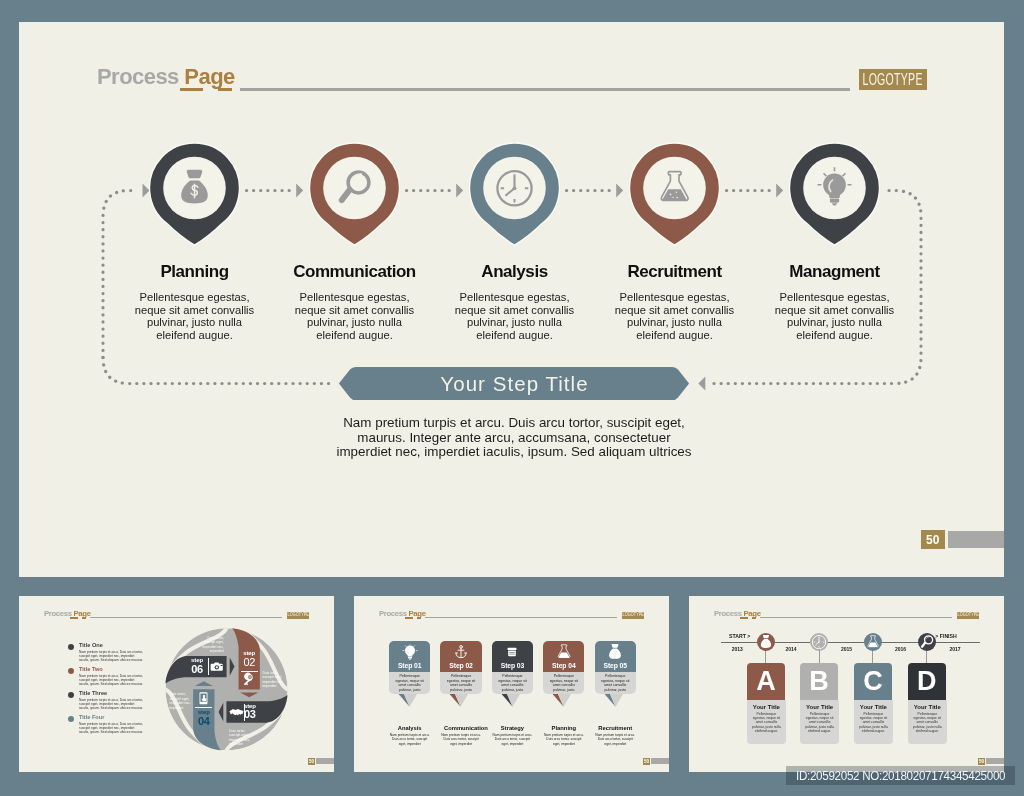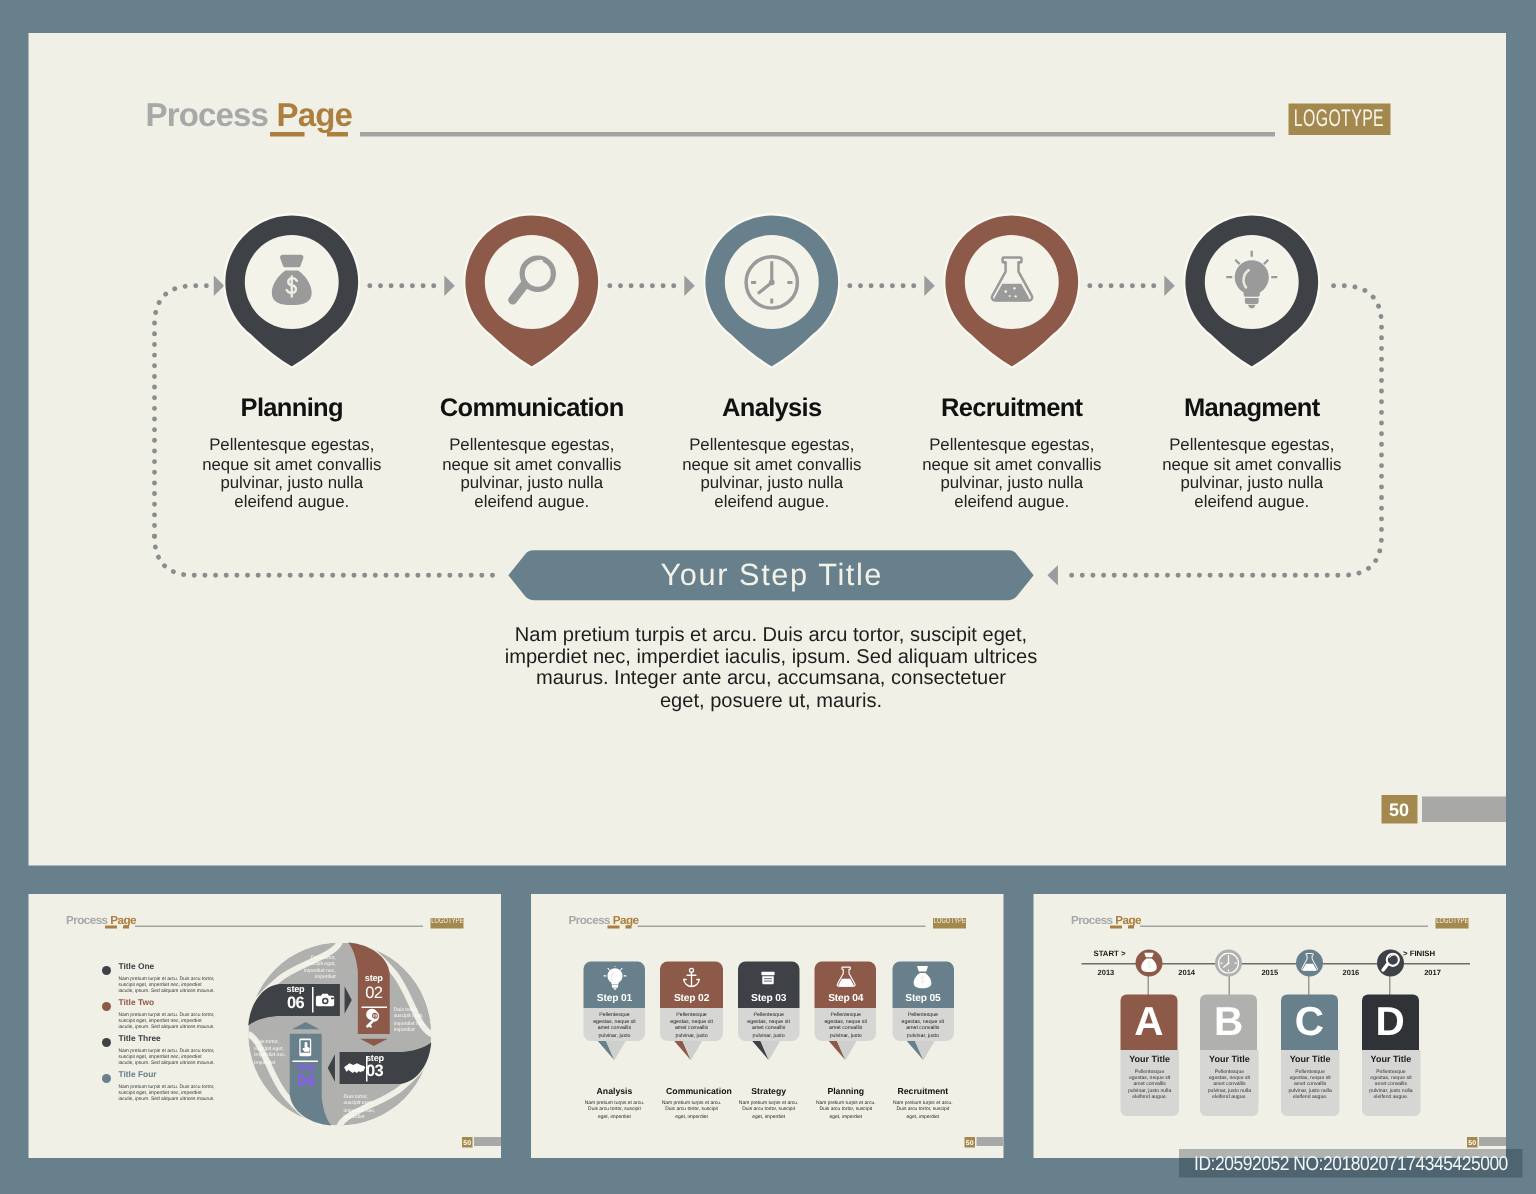--- a/index.html
+++ b/index.html
@@ -246,23 +246,22 @@
     </div>
 
   <div id="main-title">
     <svg width="352" height="35" viewBox="0 0 352 35">
       <path d="M0.9 17.5 L12.0 3.6 Q14.2 0.9 17.6 0.9 H334.4 Q337.8 0.9 340.0 3.6 L351.1 17.5 L340.0 31.4 Q337.8 34.1 334.4 34.1 H17.6 Q14.2 34.1 12.0 31.4 Z" fill="#67808b"></path>
     </svg>
     <span class="txt">Your Step Title</span>
   </div>
   <div id="main-para">
       <div>Nam pretium turpis et arcu. Duis arcu tortor, suscipit eget,</div>
+      <div>maurus. Integer ante arcu, accumsana, consectetuer</div>
       <div>imperdiet nec, imperdiet iaculis, ipsum. Sed aliquam ultrices</div>
-      <div>maurus. Integer ante arcu, accumsana, consectetuer</div>
-      <div>eget, posuere ut, mauris.</div>
     </div>
 
   <div id="pg-badge">50</div>
   <div id="pg-bar"></div>
 
   <div class="thumb" id="thumb1">
       <div class="th-hdr"><span class="g">Process</span> <span class="o">Page</span></div>
       <div class="th-ul" style="left:51.3px;width:7.5px"></div>
       <div class="th-ul" style="left:62.5px;width:4.5px"></div>
       <div class="th-rule" style="width:191.5px"></div>
@@ -353,21 +352,21 @@
         <div style="font-size:11px;font-weight:bold;margin-top:0.8px;letter-spacing:-0.4px">03</div>
       </div>
       <div style="position:absolute;left:224.95px;top:107.5px;width:1.1px;height:17px;background:#fff"></div>
       <div style="position:absolute;left:208.5px;top:107.5px;width:17px;height:17px"><svg width="17" height="17" viewBox="-18 -18 36 36">
           <g fill="#fff">
             <path d="M-13.0 -3.2 l5.4 -4.4 l5.6 2.2 l5.0 -2.2 l10.0 4.4 l-4.0 8.2 l-3.4 -1.6 l-2.6 2.6 l-3.6 -2.0 l-2.2 2.0 l-4.2 -3.0 z"></path>
             <path d="M-15.0 -2.0 l3.6 -3.0 l3.0 6.6 l-3.4 2.8 z"></path>
             <path d="M15.0 -2.0 l-3.6 -3.0 l-3.0 6.6 l3.4 2.8 z"></path>
           </g>
         </svg></div>
-      <div style="position:absolute;left:172.8px;top:113.3px;width:24px;text-align:center;color:#8b5cf6;line-height:1">
+      <div style="position:absolute;left:172.8px;top:113.3px;width:24px;text-align:center;color:#0c4a6e;line-height:1">
         <div style="font-size:6.1px;font-weight:bold;letter-spacing:-0.15px">step</div>
         <div style="font-size:11px;font-weight:bold;margin-top:0.8px;letter-spacing:-0.4px">04</div>
       </div>
       <div style="position:absolute;left:176.3px;top:110.75px;width:17px;height:1.1px;background:#fff"></div>
       <div style="position:absolute;left:176.3px;top:94.3px;width:17px;height:17px"><svg width="17" height="17" viewBox="-18 -18 36 36">
           <g fill="#fff">
             <rect x="-8.4" y="-13.0" width="16.8" height="25.0" rx="2.0"></rect>
           </g>
           <rect x="-6.6" y="-10.6" width="13.2" height="17.6" fill="#67808b"></rect>
           <g fill="#fff">

